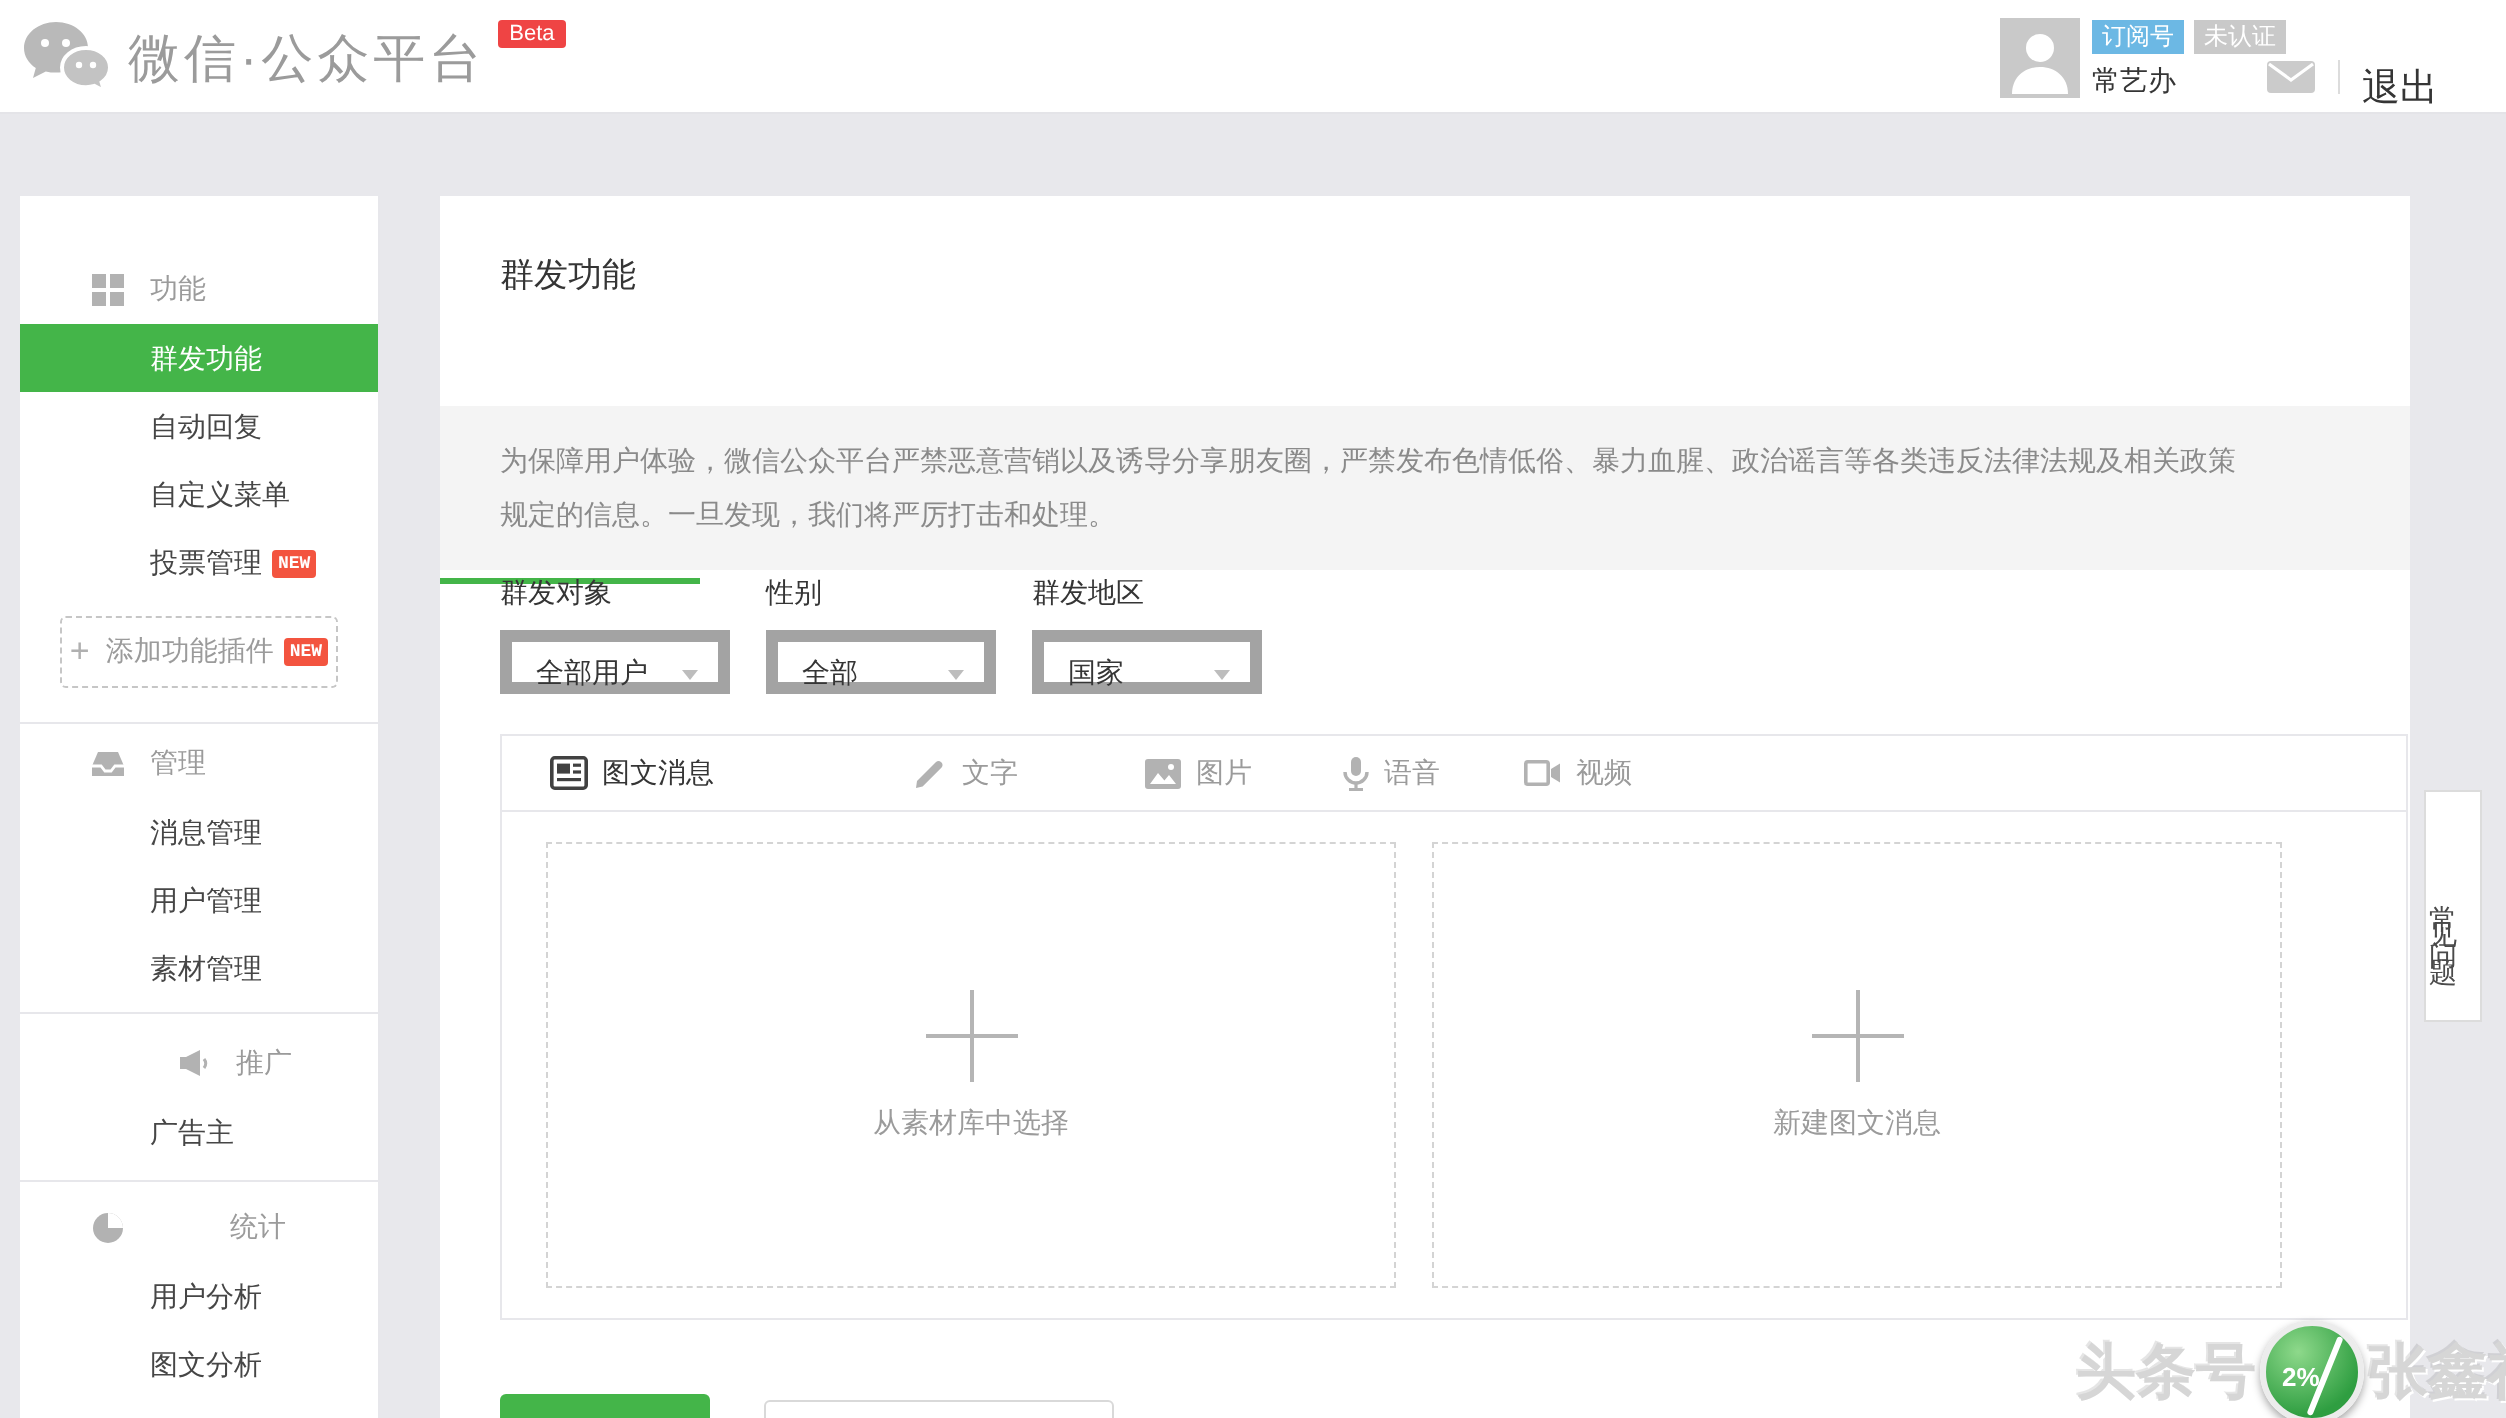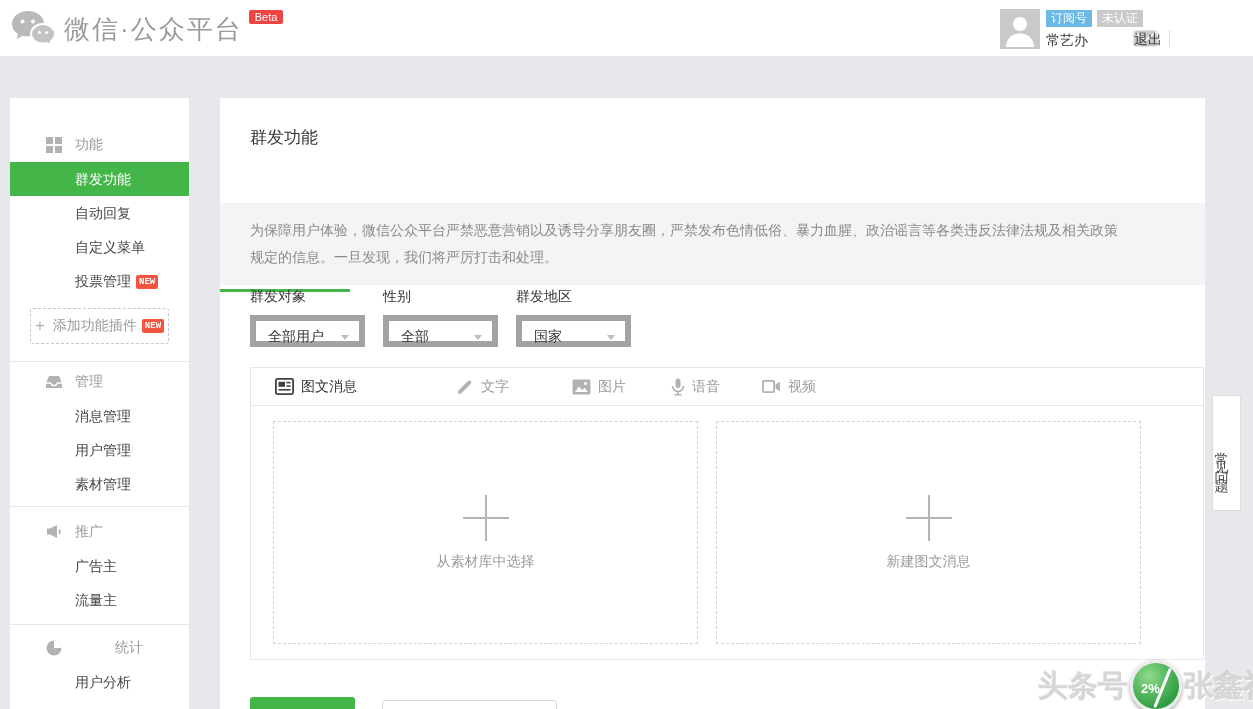--- a/index.html
+++ b/index.html
@@ -19,34 +19,34 @@
   .beta-badge { background:#ef4444; color:#fff; font-size:11px; padding:1px 6px; border-radius:2px; margin-left:6px; margin-top:2px; }
 
   .avatar { position:absolute; left:1000px; top:9px; width:40px; height:40px; background:#c9c9c9; overflow:hidden; cursor:pointer; }
   .acc-badges { position:absolute; left:1046px; top:10px; display:flex; }
   .badge { font-size:12px; color:#fff; padding:1px 5px; line-height:15px; }
   .badge-type { background:#6cb8e4; }
   .badge-verify { background:#c9c9c9; margin-left:5px; }
   .acc-name { position:absolute; left:1046px; top:32px; font-size:14px; }
   .mail { position:absolute; left:1133px; top:30px; cursor:pointer; }
   .topbar-vline { position:absolute; left:1169px; top:30px; width:1px; height:17px; background:#dcdcdc; }
-  .logout { position:absolute; left:1134px; top:31px; font-size:14px; cursor:pointer; }
+  .logout { position:absolute; left:1181px; top:31px; font-size:19px; cursor:pointer; }
 
   
   .sidebar { position:absolute; left:10px; top:98px; width:180px; height:611px; background:#fff; border-right:1px solid #e7e7eb; padding-top:30px; overflow:hidden; z-index:2; }
   .side-header { height:34px; display:flex; align-items:center; padding-left:35px; color:#9b9b9b; font-size:14px; }
   .side-header .sic { width:18px; height:18px; margin-right:12px; display:inline-flex; }
   .side-item { height:34px; line-height:34px; padding-left:65px; font-size:14px; color:#464646; cursor:pointer; white-space:nowrap; }
   .side-item.active { background:#44b549; color:#fff; }
   .new-badge { display:inline-block; background:#f3543f; color:#fff; font-size:9px; font-weight:bold; line-height:12px; padding:1px 3px; border-radius:2px; margin-left:5px; vertical-align:2px;font-family:Liberation Mono, monospace; }
   .add-plugin { margin:10px 20px 0; height:36px; border:1px dashed #c6c6c6; border-radius:3px; display:flex; align-items:center; justify-content:center; color:#9b9b9b; font-size:14px; cursor:pointer; }
   .add-plugin .plus-sm { font-size:17px; color:#b0b0b0; margin-right:8px; font-weight:normal; }
   .side-divider { border-top:1px solid #e7e7eb; }
   .dv1 { margin-top:17px; } .h-after { margin-top:3px; }
-  .dv2 { margin-top:5px; } .h3m { margin-top:8px; }
+  .dv2 { margin-top:5px; } .h3m { margin-top:8px;justify-content:center; }
   .dv3 { margin-top:7px; } .h4m { margin-top:6px;gap:40px; }
 
   
   .main { position:absolute; left:220px; top:98px; width:985px; height:611px; background:#fff; overflow:hidden; z-index:1; }
   .page-title { position:absolute; left:30px; top:28px; font-size:17px; color:#353535; }
   .tabs { position:absolute; left:0; top:161px; height:33px; }
   .tab { display:inline-block; vertical-align:top; height:33px; line-height:26px; font-size:14px; color:#353535; cursor:pointer; }
   .tab.active { width:130px; text-align:center; border-bottom:3px solid #44b549; }
   .tab.plain { margin-left:22px; padding:0 12px; }
   .rules { position:absolute; right:30px; top:171px; display:flex; align-items:center; font-size:14px; color:#8a8a8a; cursor:pointer; }
@@ -174,21 +174,20 @@
   <div class="side-header h3m">
     <span class="sic">
       <svg width="18" height="18" viewBox="0 0 18 18">
         <path fill="#b2b2b2" d="M12 2v13l-7-3.5H2v-6h3z"></path>
         <path d="M14 6.5a3.5 3.5 0 0 1 0 4.5" stroke="#b2b2b2" stroke-width="1.6" fill="none"></path>
       </svg>
     </span>
     <span>推广</span>
   </div>
   <div class="side-item"><span>广告主</span></div>
-  <div class="side-item"><span>流量主</span></div>
 
   <div class="side-divider dv3"></div>
 
   <div class="side-header h4m">
     <span class="sic">
       <svg width="18" height="18" viewBox="0 0 18 18">
         <circle cx="9" cy="9" r="7.5" fill="#b2b2b2"></circle>
         <path d="M9 9V1.5A7.5 7.5 0 0 1 16.5 9z" fill="#fff"></path>
       </svg>
     </span>

